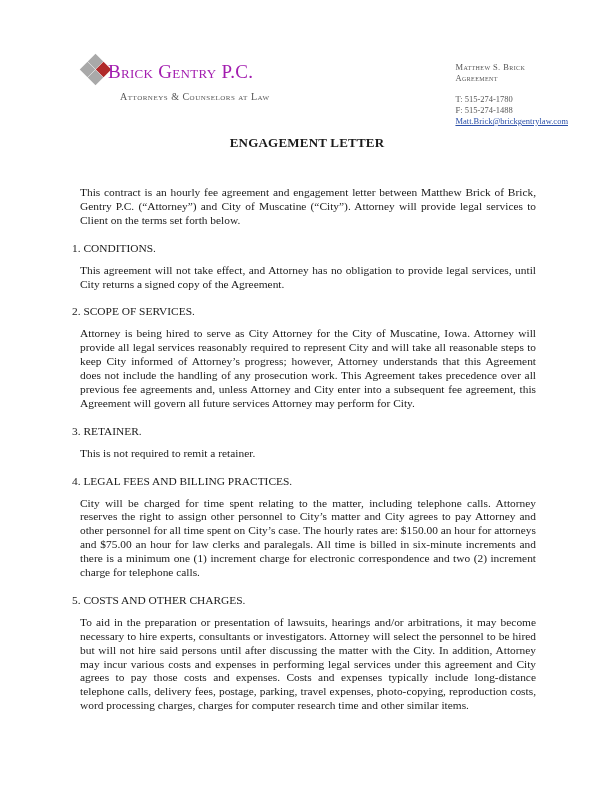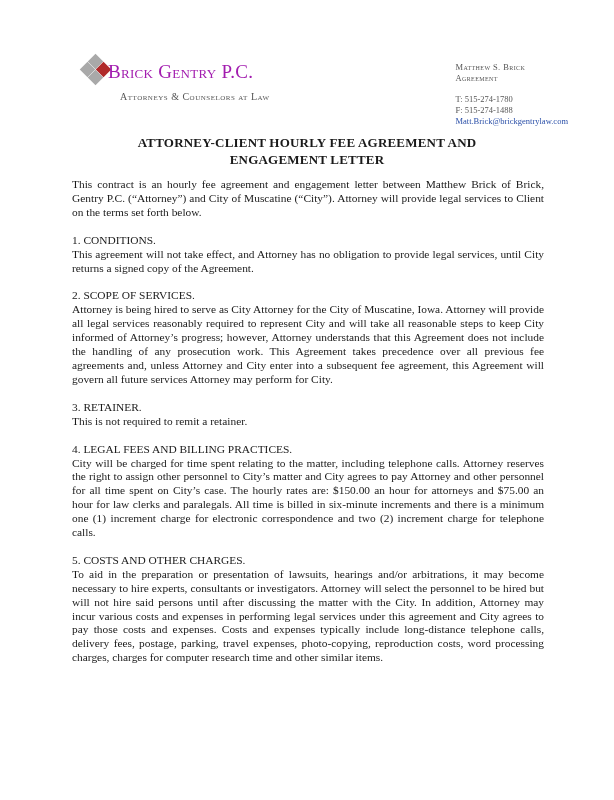--- a/index.html
+++ b/index.html
@@ -6,24 +6,24 @@
     body { width: 614px; height: 800px; position: relative; overflow: hidden; font-family: "Liberation Serif", "DejaVu Serif", serif; color: #1a1a1a; }
     .logo { position: absolute; left: 78px; top: 53px; width: 220px; height: 46px; }
     .diamonds { position: absolute; left: 0; top: 0; width: 40px; height: 40px; }
     .dia { position: absolute; width: 11px; height: 11px; transform: rotate(45deg); background: #a9a9a9; }
     .dia.red { background: #b02a2a; }
     .firm-name { position: absolute; left: 30px; top: 8px; font-size: 19px; color: #a21caf; letter-spacing: 0.3px; white-space: nowrap; font-variant: small-caps; }
     .firm-tag { position: absolute; left: 42px; top: 38px; font-size: 10px; color: #555; letter-spacing: 0.5px; white-space: nowrap; font-variant: small-caps; }
     .contact { position: absolute; right: 46px; top: 53px; text-align: left; font-size: 8.5px; color: #555; line-height: 11px; margin-top: 9px; }
     .contact .name, .contact .role { font-variant: small-caps; letter-spacing: 0.4px; }
     .contact .gap { height: 10px; }
-    .contact .email { color: #2a4fa8; font-size: 8.5px; }
+    .contact .email { color: #2a4fa8; text-decoration: underline; font-size: 8.5px; }
     .title { position: absolute; left: 0; width: 614px; top: 134px; text-align: center; font-weight: bold; font-size: 13px; line-height: 17px; letter-spacing: 0.2px; }
     .body { position: absolute; left: 72px; width: 472px; top: 178px; font-size: 11.4px; line-height: 13.9px; text-align: justify; }
-    .body p { margin: 0; }
+    .body p { margin: 8px; }
     .section { margin-top: 14px; }
     .section h2 { margin: 0; font-size: 11.4px; font-weight: normal; line-height: 13.9px; }
   </style>
 </head>
 <body>
 
 <div class="logo">
   <div class="diamonds">
     <div class="dia" style="left:12px; top:3px;"></div>
     <div class="dia" style="left:4px; top:11px;"></div>
@@ -37,21 +37,20 @@
 <div class="contact">
   <div class="name">Matthew S. Brick</div>
   <div class="role">Agreement</div>
   <div class="gap"></div>
   <div>T: 515-274-1780</div>
   <div>F: 515-274-1488</div>
   <a class="email">Matt.Brick@brickgentrylaw.com</a>
 </div>
 
 <div class="title">
-  <div>ATTORNEY-CLIENT HOURLY FEE AGREEMENT AND</div>
   <div>ENGAGEMENT LETTER</div>
 </div>
 
 <div class="body">
   <p>This contract is an hourly fee agreement and engagement letter between Matthew Brick of Brick, Gentry P.C. (“Attorney”) and City of Muscatine (“City”).  Attorney will provide legal services to Client on the terms set forth below.</p>
 
   <div class="section">
     <h2>1. CONDITIONS.</h2>
     <p>This agreement will not take effect, and Attorney has no obligation to provide legal services, until City returns a signed copy of the Agreement.</p>
   </div>

